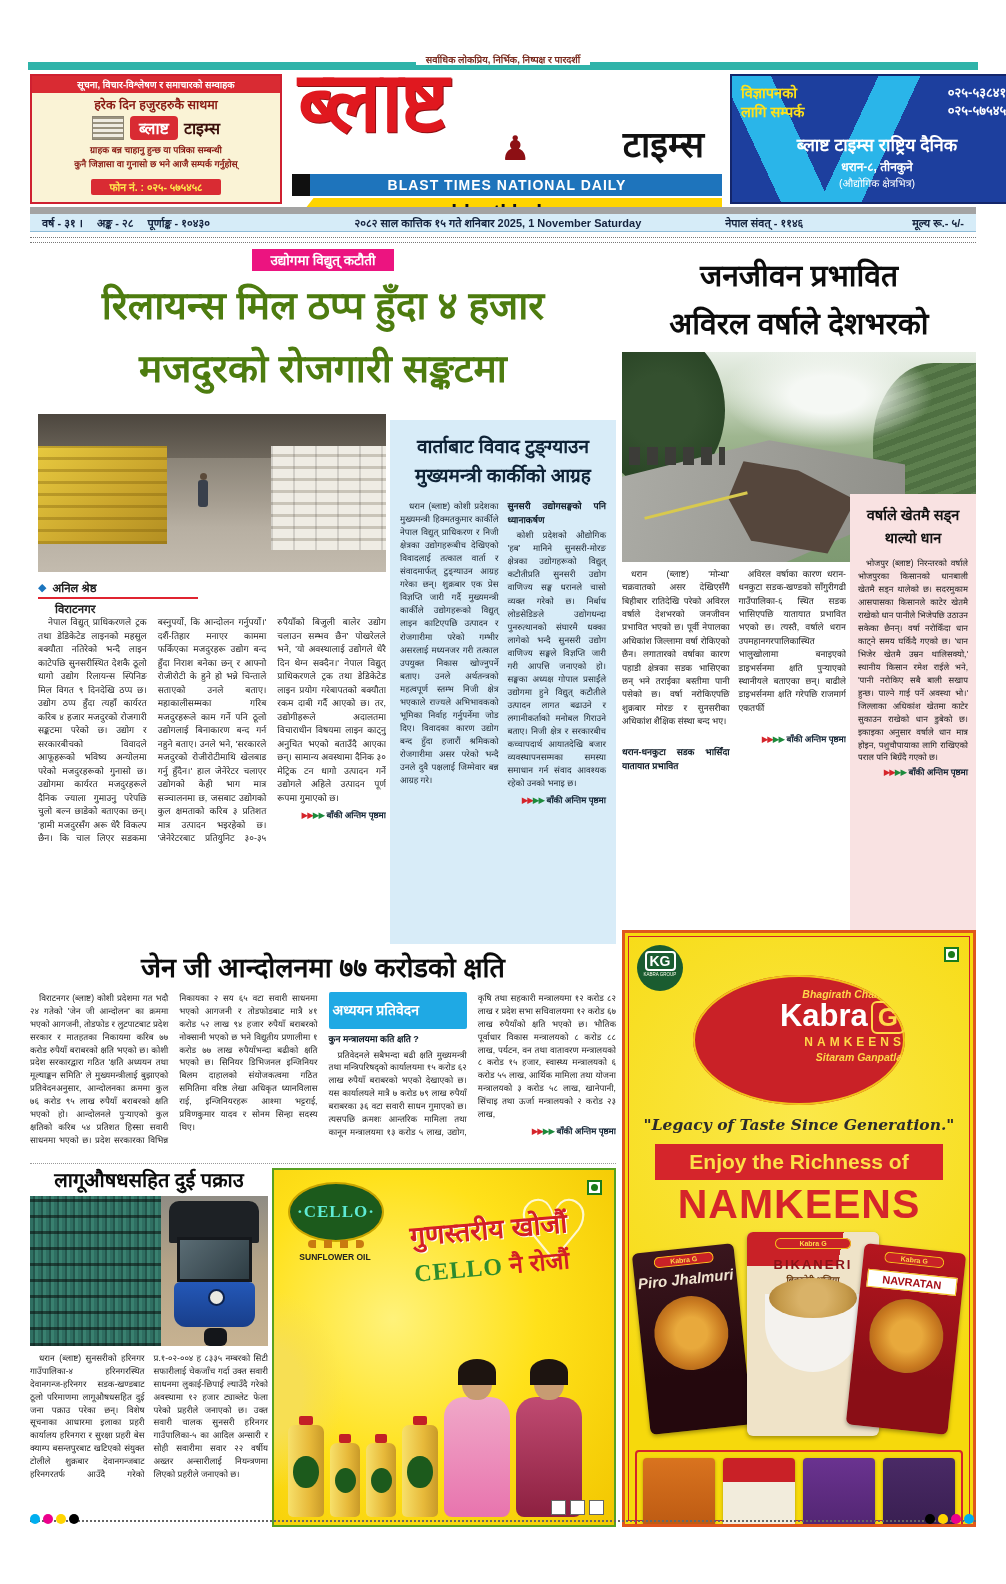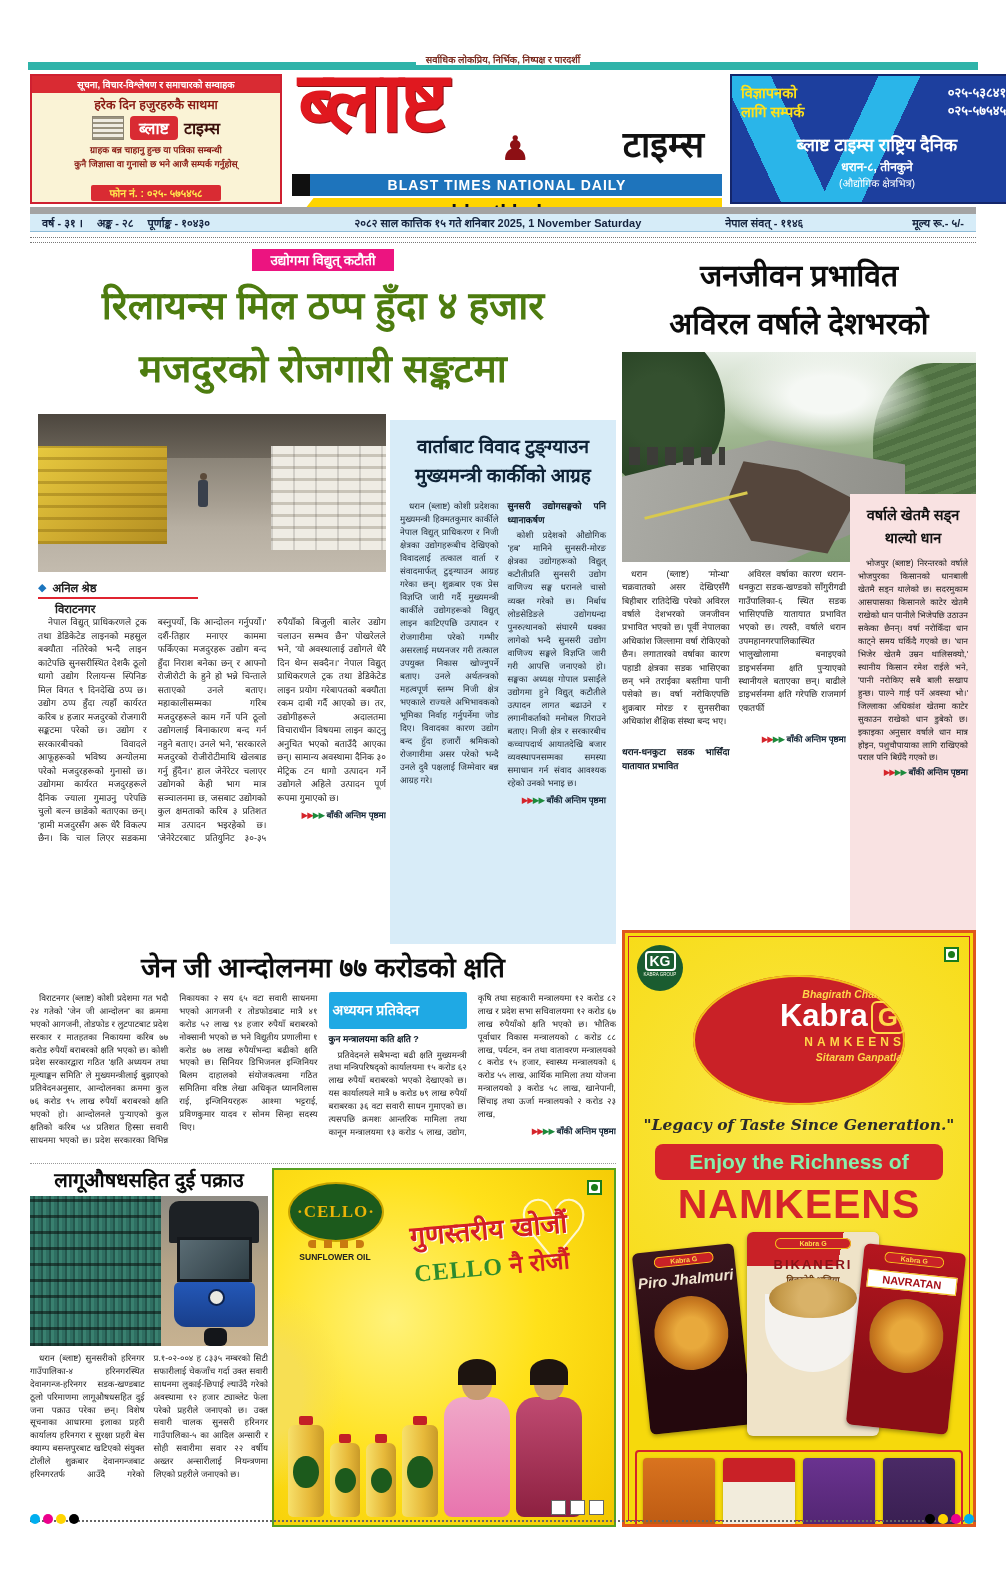--- a/index.html
+++ b/index.html
@@ -16,21 +16,21 @@
              box-sizing:border-box;display:flex;flex-direction:column;align-items:center;overflow:hidden;}
   .ml-header{width:100%;background:#d92b33;color:#fff;font-size:9.5px;font-weight:bold;text-align:center;padding:2px 0;}
   .ml-line1{color:#8a1d15;font-weight:bold;font-size:12.5px;margin-top:3px;}
   .brand-row{display:flex;align-items:center;gap:6px;margin-top:3px;}
   .news-icon{width:30px;height:22px;background:#efece2;border:1px solid #8a8474;
      background-image:repeating-linear-gradient(0deg,#9a937f 0 2px,transparent 2px 5px);}
   .brand-chip{background:#d92b33;color:#fff;font-weight:800;font-size:16px;padding:1px 9px;border-radius:4px;}
   .brand-sub{color:#3a0f0a;font-weight:800;font-size:16px;}
   .ml-line2{color:#8a1d15;font-size:9px;font-weight:bold;margin-top:3px;}
   .ml-line3{color:#8a1d15;font-size:9px;font-weight:bold;margin-top:1px;}
-  .ml-phone{background:#d92b33;color:#ffe94e;font-size:10.5px;font-weight:bold;margin-top:15px;
+  .ml-phone{background:#d92b33;color:#ffe94e;font-size:10.5px;font-weight:bold;margin-top:9px;
             padding:1px 18px;border-radius:2px;}
 
   .mast-center{left:292px;top:70px;width:430px;text-align:center;}
   .logo-row{position:relative;height:96px;}
   .logo-main{position:absolute;left:6px;top:-10px;font-size:84px;font-weight:800;color:#e0181f;
              letter-spacing:-3px;line-height:1;text-shadow:1px 1px 0 #8d0f14;}
   .logo-pawn{position:absolute;left:208px;bottom:-2px;font-size:34px;color:#8d0f14;}
   .logo-sub{position:absolute;right:18px;bottom:-2px;font-size:36px;font-weight:800;color:#111;}
   .banner-bar{position:relative;margin-top:8px;background:#1e74bc;color:#fff;font-size:14px;
               font-weight:bold;letter-spacing:1px;padding:3px 0 3px 0;}
@@ -154,21 +154,21 @@
   .dp-light{position:absolute;left:44%;top:62%;width:13px;height:13px;border-radius:50%;background:#e9e9e2;border:2px solid #0e234d;}
   .dp-wheel{position:absolute;left:40%;top:88%;width:22%;height:12%;background:#14161a;border-radius:6px;}
   .drug-body{left:30px;top:1352px;width:238px;height:162px;column-count:2;column-gap:9px;font-size:8.6px;
              line-height:1.5;text-align:justify;color:#1d1d1d;overflow:hidden;}
   .drug-body p{margin:0 0 4px 0;text-indent:9px;}
 
   
   .cello-ad{left:272px;top:1168px;width:344px;height:359px;box-sizing:border-box;border:2px solid #58a021;
             background:radial-gradient(circle at 35% 42%,#fff27a 0%,#ffe11a 48%,#f2c600 100%);overflow:hidden;}
   .cello-logo{position:absolute;left:14px;top:12px;width:92px;height:56px;background:#1c5a1c;border-radius:50%;
-              border:2px solid #c9a400;color:#eab308;display:flex;align-items:center;justify-content:center;
+              border:2px solid #c9a400;color:#5eead4;display:flex;align-items:center;justify-content:center;
               font-weight:800;font-size:17px;letter-spacing:1px;font-family:"Liberation Serif","DejaVu Serif",serif;}
   .cello-flowers{position:absolute;left:34px;top:70px;width:56px;height:8px;
      background:repeating-linear-gradient(90deg,#c97a10 0 8px,transparent 8px 16px);border-radius:4px;}
   .cello-oiltext{position:absolute;left:16px;top:82px;width:90px;text-align:center;font-size:8.5px;font-weight:800;color:#222;}
   .veg-dot{position:absolute;width:15px;height:15px;background:#fff;border:2px solid #1a7a1a;box-sizing:border-box;}
   .veg-dot:before{content:"";position:absolute;left:2px;top:2px;width:7px;height:7px;border-radius:50%;background:#1a7a1a;}
   .cello-veg{right:12px;top:10px;}
   .cello-heart{position:absolute;right:22px;top:18px;font-size:86px;color:rgba(255,255,255,.8);line-height:1;}
   .cello-tag{position:absolute;left:96px;top:40px;width:240px;text-align:center;transform:rotate(-5deg);}
   .cello-tag1{font-size:27px;font-weight:800;color:#d31f26;text-shadow:1px 1px 0 #fff;}
@@ -205,22 +205,22 @@
   .kabra-oval{margin:-14px auto 0;width:212px;height:130px;background:#c92127;border-radius:50%;position:relative;
               text-align:right;color:#fff;box-shadow:inset 0 0 0 2px #f3c21a;overflow:hidden;}
   .k-curvetop{padding-top:13px;color:#ffd84a;font-size:10.5px;font-weight:800;font-style:italic;}
   .k-brand{font-size:31px;font-weight:800;line-height:1.05;}
   .g-chip{display:inline-block;border:2px solid #ffd84a;color:#ffd84a;border-radius:6px;padding:0 5px;
           font-size:26px;margin-left:3px;line-height:1.1;}
   .k-namkeens{color:#ffd84a;letter-spacing:4px;font-size:12px;font-weight:800;margin-top:1px;}
   .k-curvebot{color:#ffd84a;font-size:10.5px;font-weight:800;font-style:italic;margin-top:2px;}
   .kabra-quote{text-align:center;font-family:"DejaVu Serif","Liberation Serif",serif;font-style:italic;
                font-size:15.5px;color:#2b2b2b;margin-top:10px;font-weight:bold;}
-  .kabra-enjoy{margin:10px auto 0;width:88%;background:#d5252b;color:#86efac;font-size:21px;font-weight:800;
-               text-align:center;padding:6px 0;border-radius:8px;}
+  .kabra-enjoy{margin:10px auto 0;width:88%;background:#d5252b;color:#fde047;font-size:21px;font-weight:800;
+               text-align:center;padding:6px 0;border-radius:0;}
   .kabra-big{text-align:center;color:#d5252b;font-size:41px;font-weight:800;letter-spacing:1px;line-height:1.05;margin-top:3px;}
   .kabra-products{position:relative;height:212px;margin-top:6px;}
   .pk{position:absolute;border-radius:6px;box-shadow:0 2px 4px rgba(0,0,0,.35);overflow:hidden;}
   .pk-logo{margin:6px auto 0;width:58%;background:#c92127;color:#ffd84a;font-size:7px;font-weight:800;
            text-align:center;border-radius:10px;padding:2px 0;box-shadow:inset 0 0 0 1px #f3c21a;}
   .pk1{left:6px;top:16px;width:102px;height:182px;transform:rotate(-6deg);
        background:linear-gradient(180deg,#3a161e,#24080d 70%);}
   .pk1-name{color:#f0e4d0;font-size:15px;font-weight:800;font-style:italic;text-align:center;margin-top:6px;line-height:1.1;}
   .pk-food{margin:8px auto 0;width:74px;height:74px;border-radius:50%;
            background:radial-gradient(circle,#e8a93c 30%,#c97a20 60%,#8a4a12 100%);}

